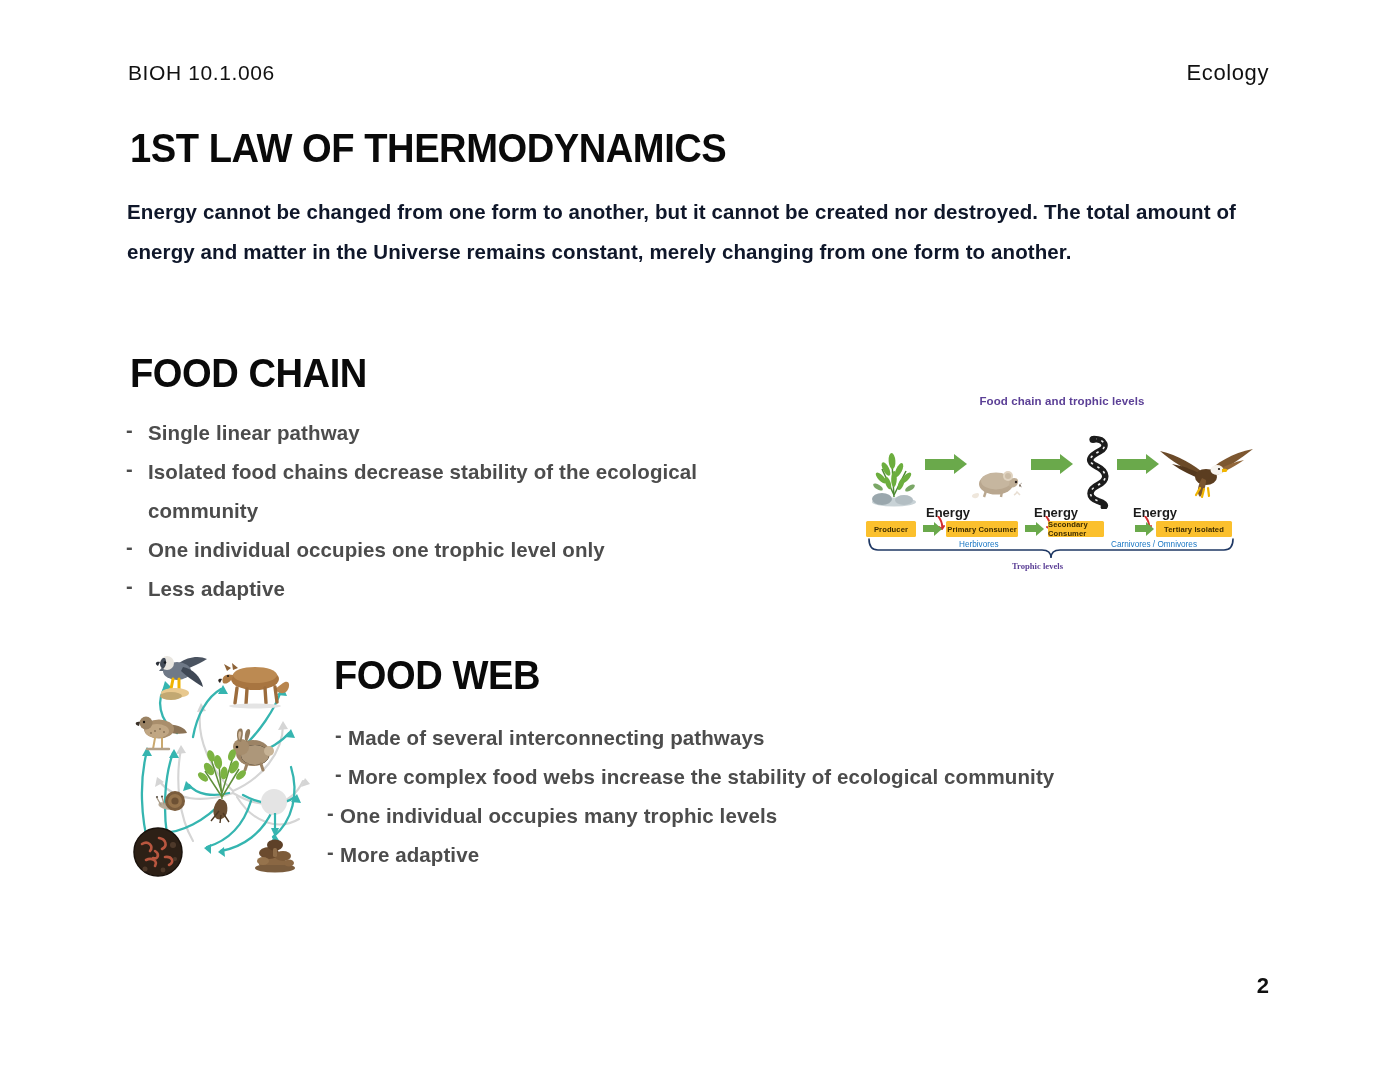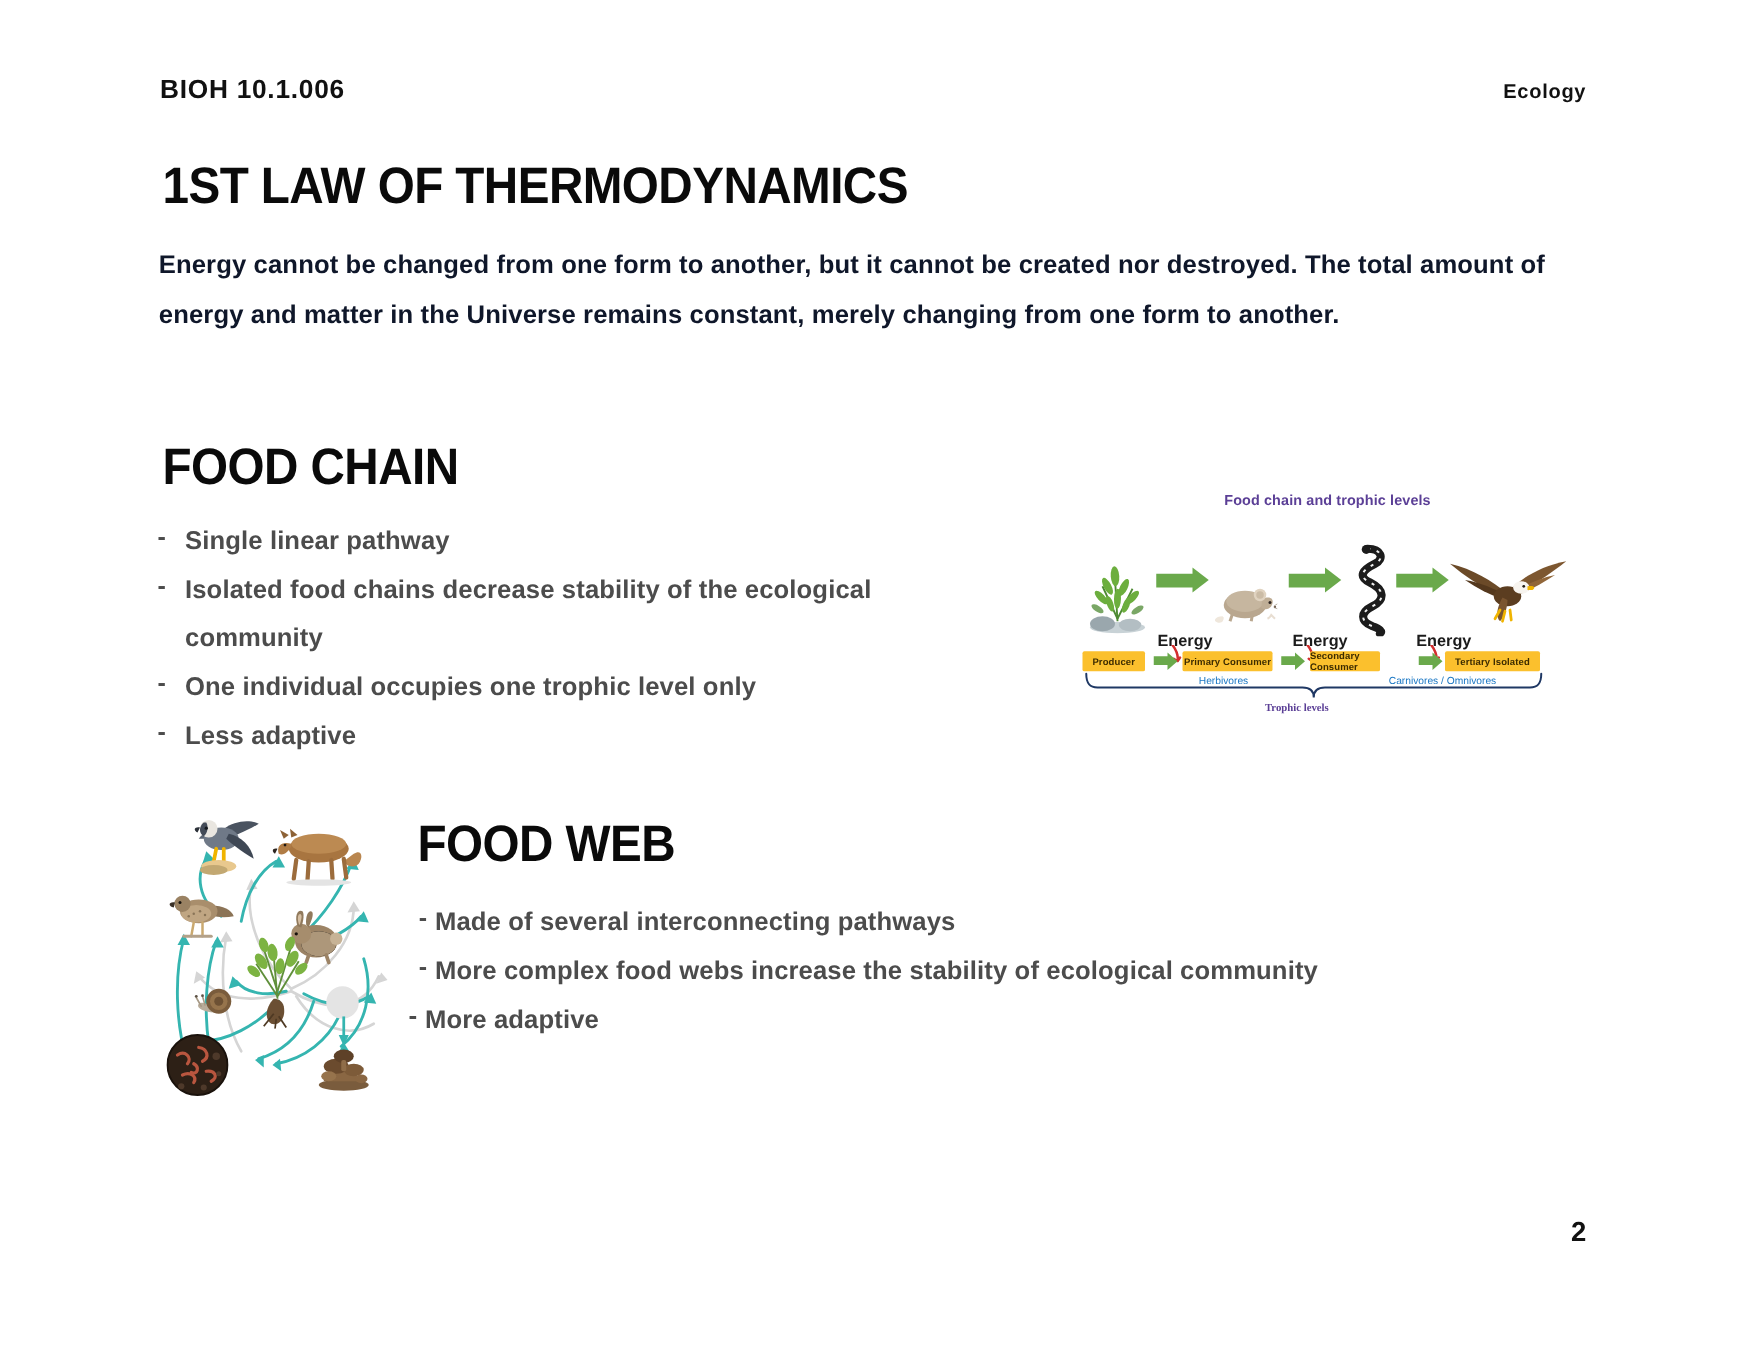--- a/index.html
+++ b/index.html
@@ -26,27 +26,27 @@
     position: absolute;
     top: 60px;
     left: 128px;
     right: 128px;
     display: flex;
     justify-content: space-between;
     align-items: baseline;
   }
   .doc-code, .doc-subject {
     font-family: "Liberation Sans", sans-serif;
-    font-weight: 700;
+    font-weight: 400;
     font-size: 21px;
     letter-spacing: 0.6px;
     color: #111111;
     white-space: nowrap;
   }
-  .doc-subject { font-size: 16px; }
+  .doc-subject { font-size: 22px; }
 
   
   .section-heading {
     font-family: "Liberation Sans Narrow", "Liberation Sans", sans-serif;
     font-weight: 700;
     font-size: 41px;
     line-height: 1;
     color: #0a0a0a;
     letter-spacing: -0.5px;
     transform: scaleX(0.93);
@@ -409,20 +409,21 @@
     <li class="bullet-item indented">
       <span class="dash">-</span>
       <span>Made of several interconnecting pathways</span>
     </li>
     <li class="bullet-item indented">
       <span class="dash">-</span>
       <span>More complex food webs increase the stability of ecological community</span>
     </li>
     <li class="bullet-item">
       <span class="dash">-</span>
+      <span>One individual occupies many trophic levels</span>
     </li>
     <li class="bullet-item">
       <span class="dash">-</span>
       <span>More adaptive</span>
     </li>
   </ul>
 
   <div id="figure-foodweb">
 
     <svg style="position:absolute;left:0;top:0;" width="200" height="235" viewBox="0 0 200 235">

